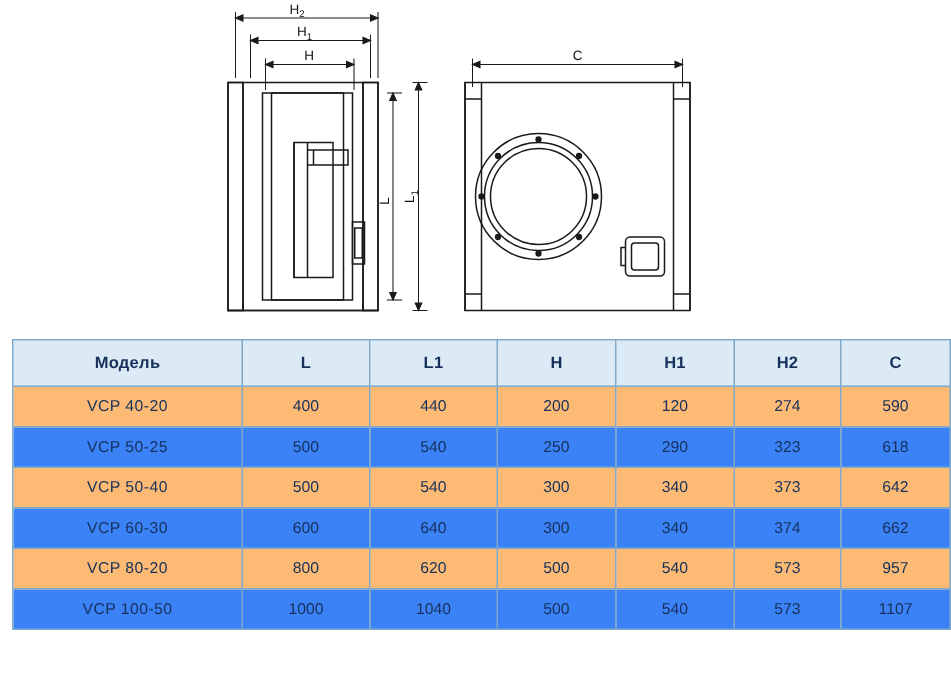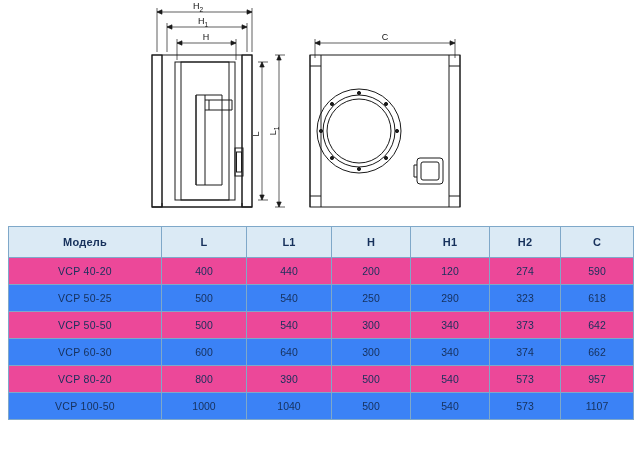--- a/index.html
+++ b/index.html
@@ -47,21 +47,21 @@
     font-weight: bold;
     font-size: 11px;
     height: 30px;
     letter-spacing: 0.2px;
     text-align: center;
   }
   table.spec tbody tr.alt td {
     background: #3b82f6;
   }
   table.spec tbody tr td {
-    background: #ec4899;
+    background: #fdba74;
   }
   table.spec tbody td.model {
     color: #16305b;
     letter-spacing: 0.3px;
   }
   .svg-label {
     font-family: "Liberation Sans", sans-serif;
     font-size: 9px;
     fill: #111111;
   }
@@ -222,41 +222,41 @@
       <tr class="alt">
         <td class="model">VCP 50-25</td>
         <td>500</td>
         <td>540</td>
         <td>250</td>
         <td>290</td>
         <td>323</td>
         <td>618</td>
       </tr>
       <tr>
-        <td class="model">VCP 50-50</td>
+        <td class="model">VCP 50-40</td>
         <td>500</td>
         <td>540</td>
         <td>300</td>
         <td>340</td>
         <td>373</td>
         <td>642</td>
       </tr>
       <tr class="alt">
         <td class="model">VCP 60-30</td>
         <td>600</td>
         <td>640</td>
         <td>300</td>
         <td>340</td>
         <td>374</td>
         <td>662</td>
       </tr>
       <tr>
         <td class="model">VCP 80-20</td>
         <td>800</td>
-        <td>390</td>
+        <td>620</td>
         <td>500</td>
         <td>540</td>
         <td>573</td>
         <td>957</td>
       </tr>
       <tr class="alt">
         <td class="model">VCP 100-50</td>
         <td>1000</td>
         <td>1040</td>
         <td>500</td>

